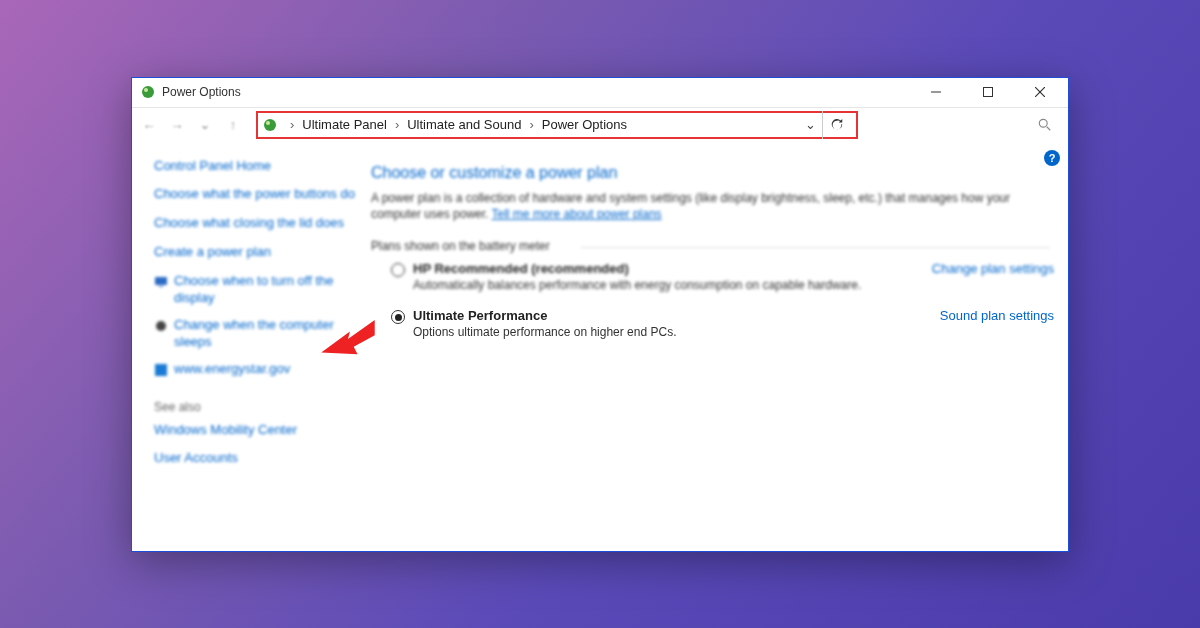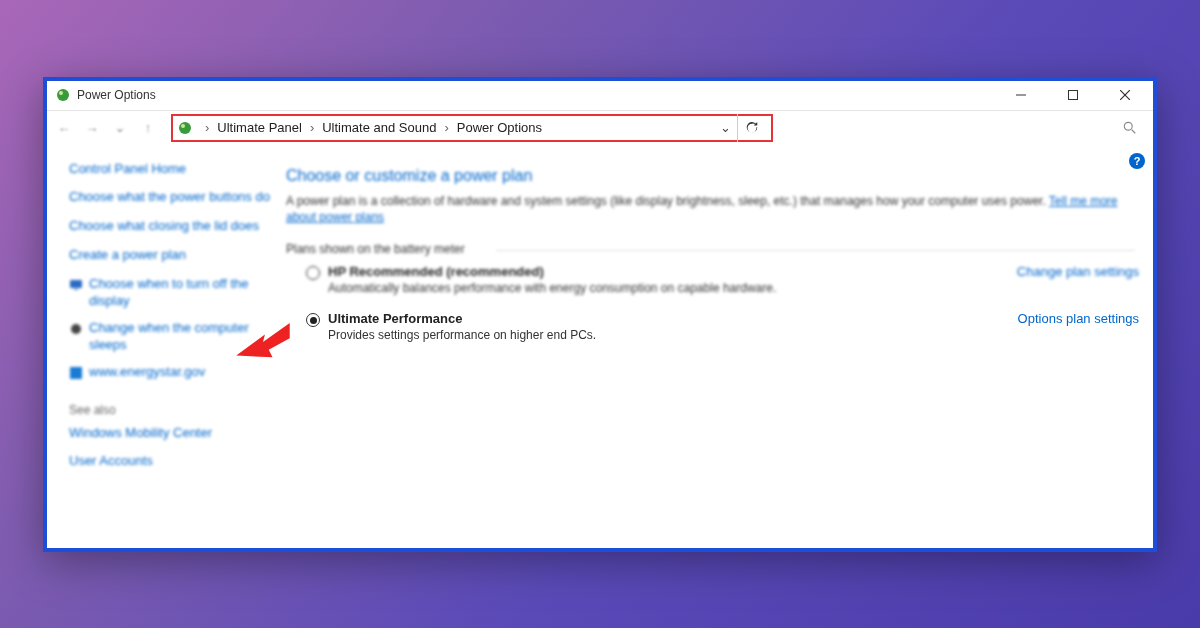--- a/index.html
+++ b/index.html
@@ -8,24 +8,24 @@
       height: 628px;
       font-family: 'Segoe UI', Tahoma, sans-serif;
       font-size: 13px;
       background: linear-gradient(130deg, #a967b8 0%, #7b5bb0 30%, #5a4ab8 60%, #4a3baa 100%);
       display: flex;
       align-items: center;
       justify-content: center;
       overflow: hidden;
     }
     .window {
-      width: 1114px;
+      width: 938px;
       height: 475px;
       background: #fff;
-      border: 4px solid #1d4ed8;
+      border: 1px solid #1d4ed8;
       box-shadow: 0 10px 40px rgba(0,0,0,0.35);
       position: relative;
     }
     .titlebar {
       height: 30px;
       display: flex;
       align-items: center;
       padding: 0 8px;
       border-bottom: 1px solid #e5e5e5;
     }
@@ -303,23 +303,23 @@
           <div class="plan-name">HP Recommended (recommended)</div>
           <div class="plan-sub">Automatically balances performance with energy consumption on capable hardware.</div>
         </div>
         <a class="change-link">Change plan settings</a>
       </div>
 
       <div class="plan">
         <div class="radio checked"></div>
         <div class="plan-body">
           <div class="plan-name normal">Ultimate Performance</div>
-          <div class="plan-sub">Provides settings performance on higher end PCs.</div>
+          <div class="plan-sub">Options ultimate performance on higher end PCs.</div>
         </div>
-        <a class="change-link">Options plan settings</a>
+        <a class="change-link">Sound plan settings</a>
       </div>
 
       <svg class="arrow-overlay" viewBox="0 0 60 44">
         <polygon points="2,34 32,12 30,20 58,0 58,16 36,28 40,36 2,34" fill="#e22"></polygon>
       </svg>
     </div>
   </div>
 </div>
 
 </body></html>

